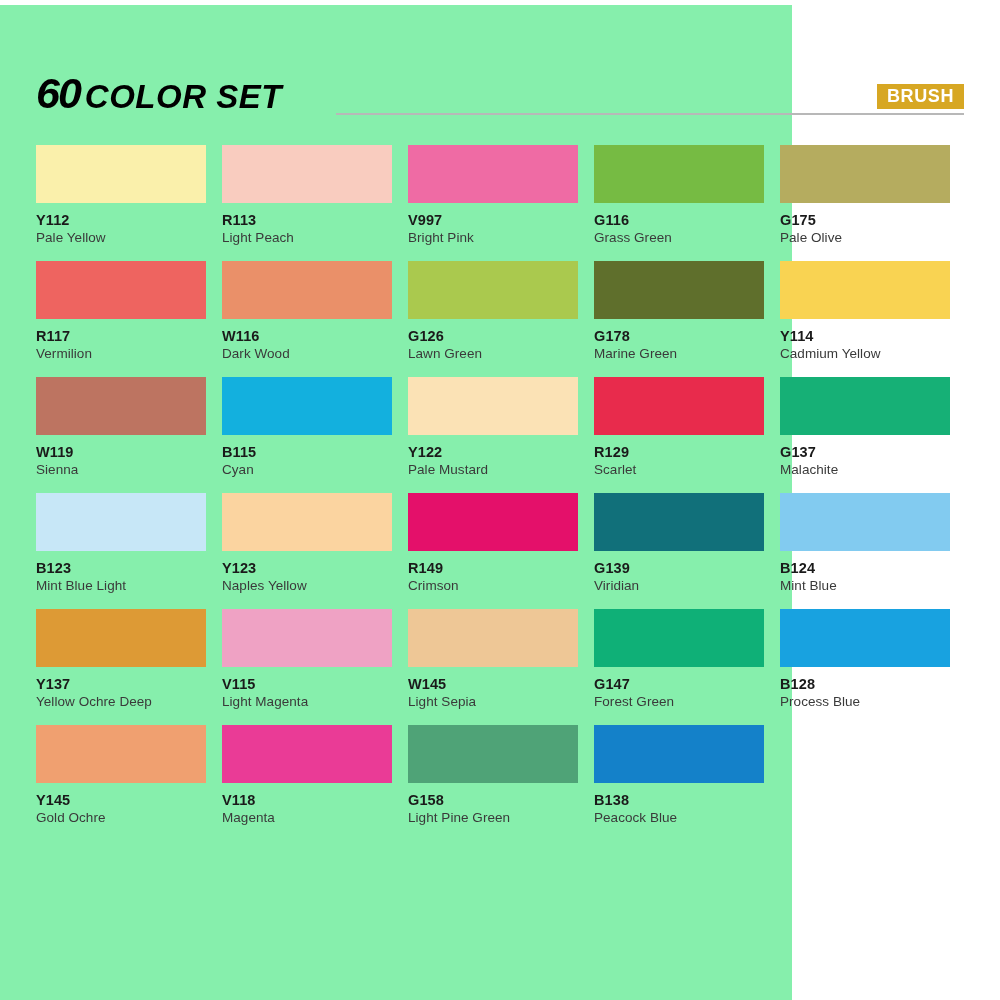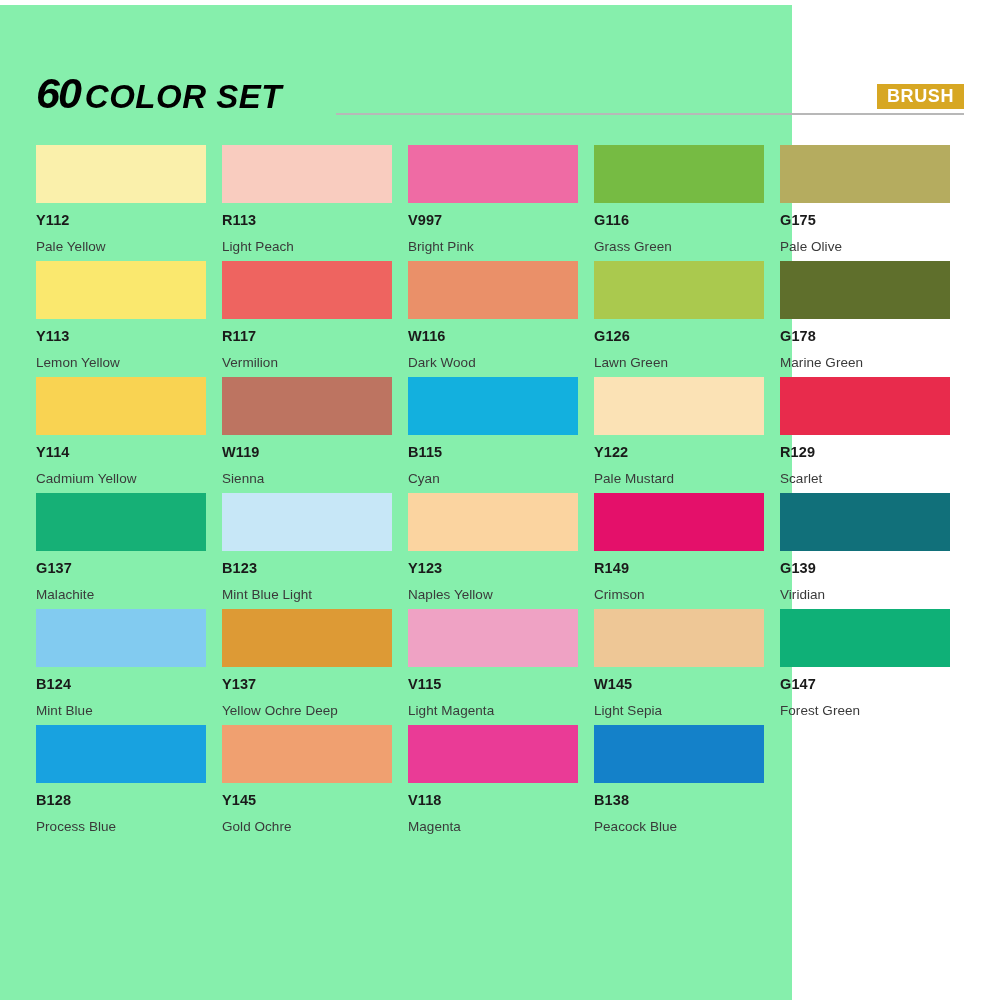--- a/index.html
+++ b/index.html
@@ -107,21 +107,21 @@
   .cell-code {
     margin-top: 10px;
     font-size: 14.5px;
     font-weight: bold;
     line-height: 1.05;
     color: #1a1a1a;
     letter-spacing: 0.1px;
   }
 
   .cell-name {
-    margin-top: 12px;
+    margin-top: 3px;
     font-size: 13.5px;
     font-weight: normal;
     line-height: 1.05;
     color: #3a3a3a;
     letter-spacing: 0.05px;
   }
 </style>
 </head>
 <body>
 
@@ -157,25 +157,20 @@
         <div class="chip" style="background: rgb(118, 187, 67);"></div>
         <div class="cell-code">G116</div>
         <div class="cell-name">Grass Green</div>
       </div>
       <div class="cell">
         <div class="chip" style="background: rgb(181, 172, 95);"></div>
         <div class="cell-code">G175</div>
         <div class="cell-name">Pale Olive</div>
       </div>
       <div class="cell">
-        <div class="chip" style="background: rgb(250, 232, 110);"></div>
-        <div class="cell-code">Y113</div>
-        <div class="cell-name">Lemon Yellow</div>
-      </div>
-      <div class="cell">
         <div class="chip" style="background: rgb(238, 100, 96);"></div>
         <div class="cell-code">R117</div>
         <div class="cell-name">Vermilion</div>
       </div>
       <div class="cell">
         <div class="chip" style="background: rgb(234, 144, 105);"></div>
         <div class="cell-code">W116</div>
         <div class="cell-name">Dark Wood</div>
       </div>
       <div class="cell">
@@ -272,19 +267,24 @@
         <div class="chip" style="background: rgb(240, 160, 112);"></div>
         <div class="cell-code">Y145</div>
         <div class="cell-name">Gold Ochre</div>
       </div>
       <div class="cell">
         <div class="chip" style="background: rgb(234, 59, 150);"></div>
         <div class="cell-code">V118</div>
         <div class="cell-name">Magenta</div>
       </div>
       <div class="cell">
+        <div class="chip" style="background: rgb(79, 163, 119);"></div>
+        <div class="cell-code">G158</div>
+        <div class="cell-name">Light Pine Green</div>
+      </div>
+      <div class="cell">
         <div class="chip" style="background: rgb(20, 129, 201);"></div>
         <div class="cell-code">B138</div>
         <div class="cell-name">Peacock Blue</div>
       </div>
     </div>
 
 </div>
 
 </body></html>

